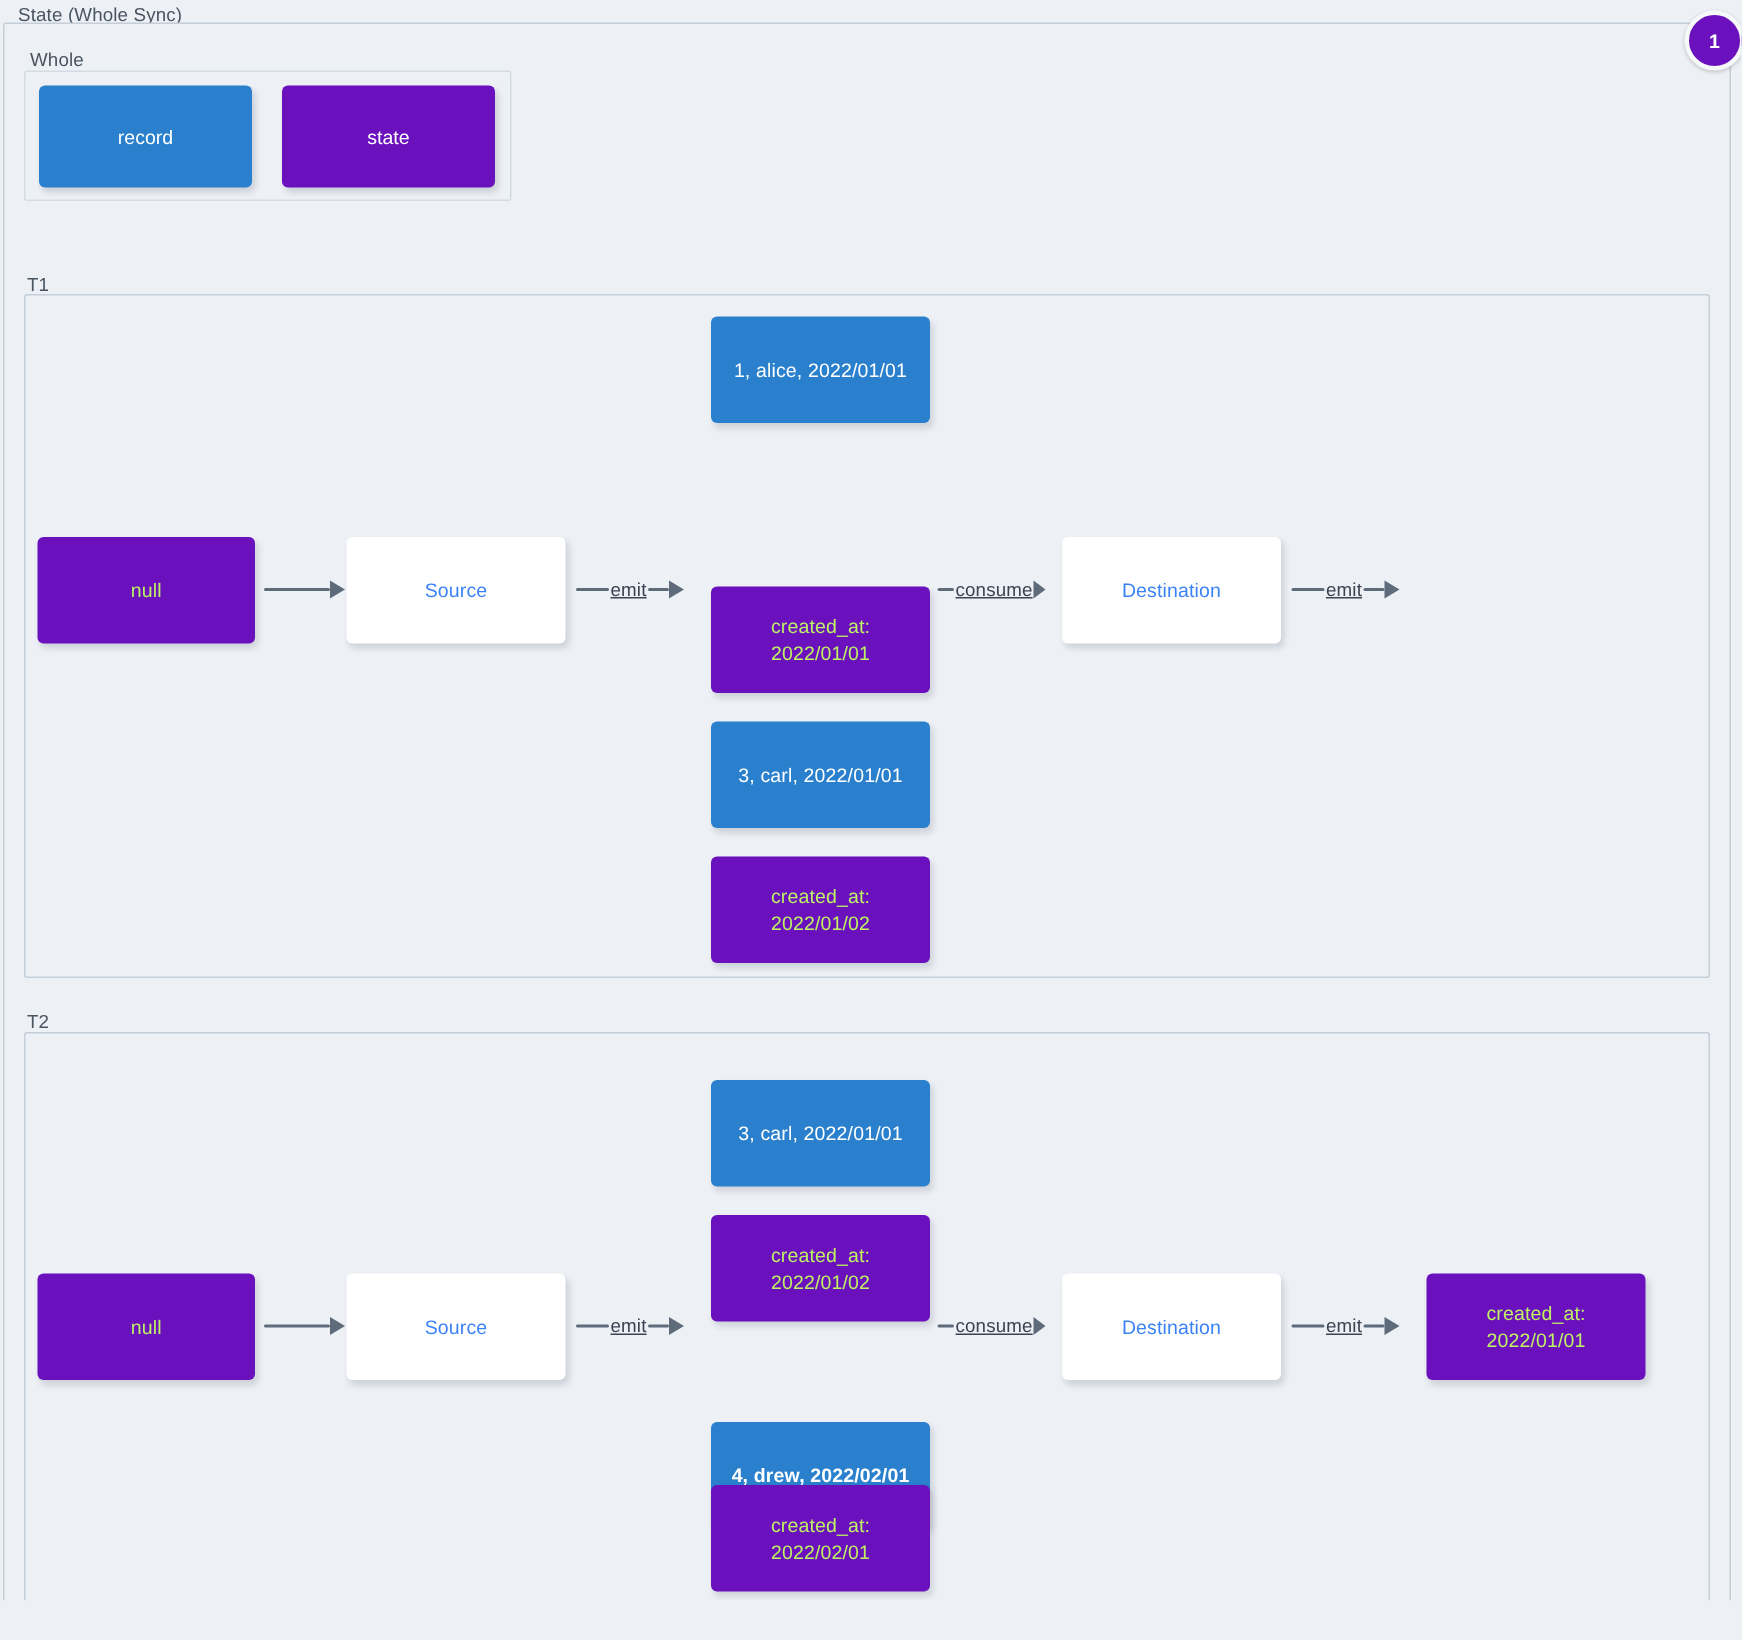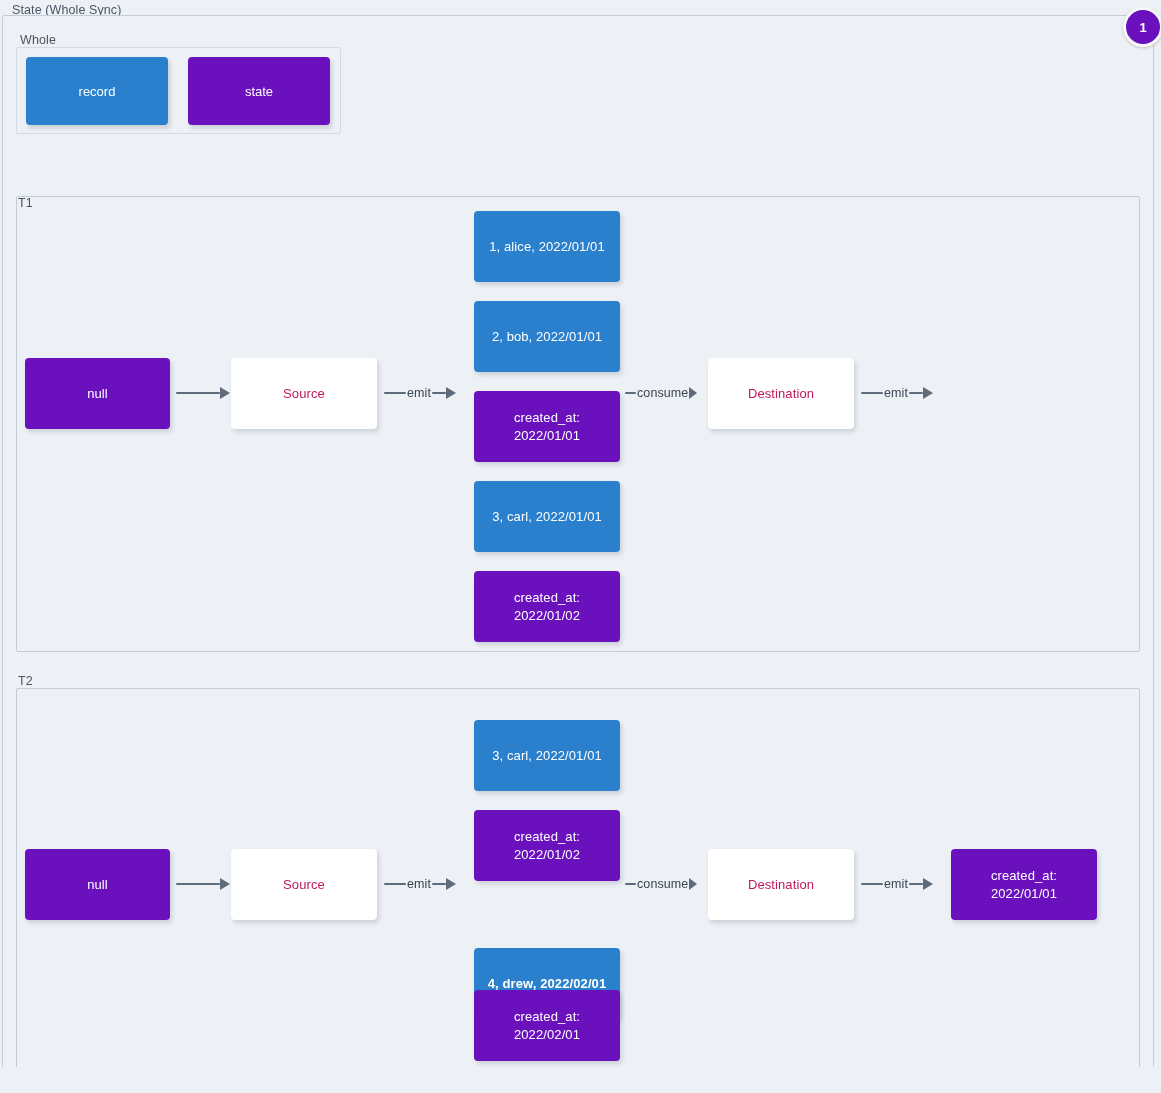--- a/index.html
+++ b/index.html
@@ -64,21 +64,21 @@
   }
 
   
   #t1-frame {
     left: 16px;
     top: 196px;
     width: 1124px;
     height: 456px;
     border: 1px solid #c3ced9;
   }
-  #t1-title { left: 18px; top: 196px; }
+  #t1-title { left: 18px; top: 183px; }
 
   
   #t2-frame {
     left: 16px;
     top: 688px;
     width: 1124px;
     height: 383px;
     border: 1px solid #c3ced9;
   }
   #t2-title { left: 18px; top: 674px; }
@@ -98,25 +98,25 @@
     box-shadow: 2px 3px 4px rgba(40, 50, 70, 0.16);
     white-space: pre-line;
     padding: 2px 6px;
   }
   .node.record {
     background: #2a80cc;
     color: #ffffff;
   }
   .node.state {
     background: #6a11bd;
-    color: #ffffff;
+    color: #bef264;
   }
   .node.plain {
     background: #ffffff;
-    color: #be185d;
+    color: #3b82f6;
   }
 
   
   .legend-swatch {
     position: absolute;
     box-sizing: border-box;
     display: flex;
     align-items: center;
     justify-content: center;
     border-radius: 4px;
@@ -138,20 +138,21 @@
     background: #5d6b7a;
     border-radius: 1px;
   }
   .edge .edge-label {
     font-size: 12.5px;
     color: #3b4552;
     line-height: 14px;
     padding: 0 1px;
     white-space: nowrap;
     letter-spacing: 0.1px;
+    text-decoration: underline;
   }
   .edge .head {
     width: 0;
     height: 0;
     border-top: 6px solid transparent;
     border-bottom: 6px solid transparent;
     border-left: 10px solid #5d6b7a;
   }
   .edge .head.stub {
     border-top: 6px solid transparent;
@@ -212,21 +213,20 @@
   <div class="node plain" style="left:231px; top:358px; width:146px; height:71px;">Source</div>
 
   <div class="edge" style="left:384px; top:384px;">
     <div class="line" style="width:22px;"></div>
     <span class="edge-label">emit</span>
     <div class="line" style="width:14px;"></div>
     <div class="head"></div>
   </div>
 
   <div class="node record" style="left:474px; top:211px; width:146px; height:71px;">1, alice, 2022/01/01</div>
-  <div class="node record" style="left:474px; top:301px; width:146px; height:71px;">2, bob, 2022/01/01</div>
   <div class="node state" style="left:474px; top:391px; width:146px; height:71px;">created_at:
 2022/01/01</div>
   <div class="node record" style="left:474px; top:481px; width:146px; height:71px;">3, carl, 2022/01/01</div>
   <div class="node state" style="left:474px; top:571px; width:146px; height:71px;">created_at:
 2022/01/02</div>
 
   <div class="edge" style="left:625px; top:384px;">
     <div class="line" style="width:11px;"></div>
     <span class="edge-label">consume</span>
     <div class="head stub"></div>

